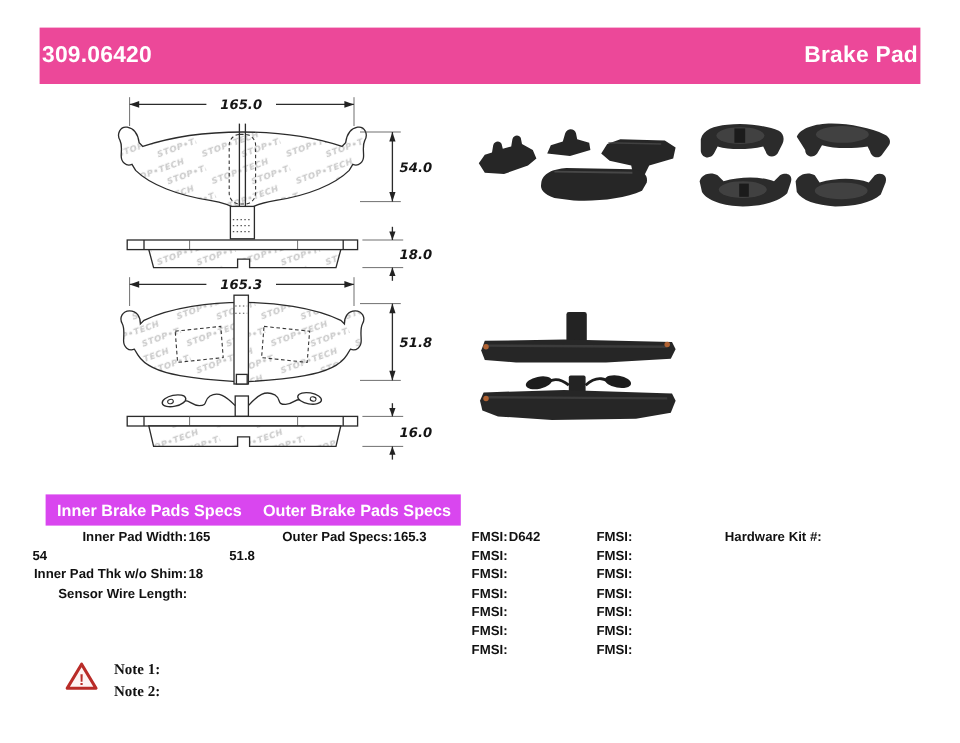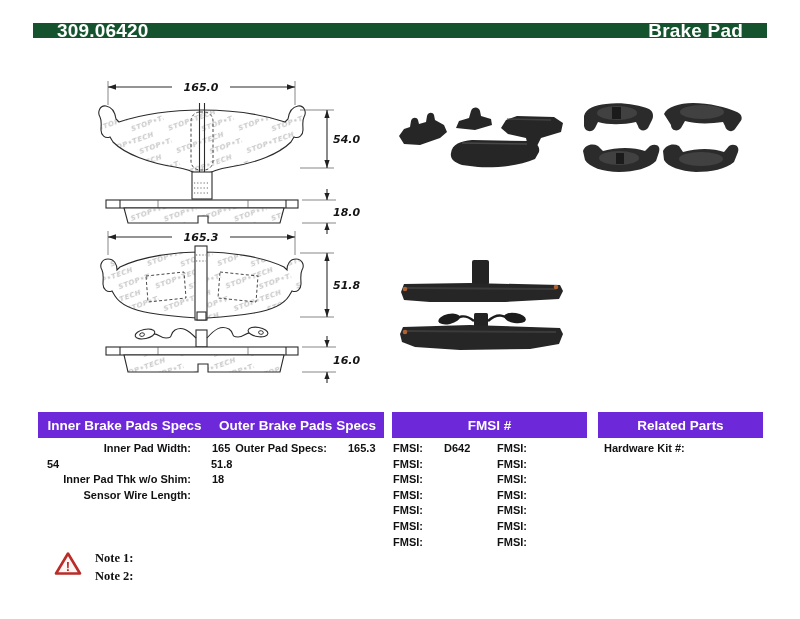--- a/index.html
+++ b/index.html
@@ -1,47 +1,47 @@
 <!DOCTYPE html>
 <html><head>
 <meta charset="utf-8">
 <style>
   html,body{margin:0;padding:0;background:#fff;}
   .page{position:relative;width:800px;height:619px;background:#ffffff;overflow:hidden;
         font-family:"Liberation Sans",sans-serif;color:#111;}
   
-  .header-bar{position:absolute;left:33px;top:23px;width:734px;height:15px;background:#14532d;
+  .header-bar{position:absolute;left:33px;top:23px;width:734px;height:47px;background:#ec4899;
               display:flex;align-items:center;justify-content:space-between;box-sizing:border-box;
-              padding:0 24px;}
+              padding:0 2px;}
   .header-bar span{color:#fff;font-weight:bold;font-size:19px;letter-spacing:.2px;}
   
   .art{position:absolute;left:0;top:55px;}
   .ln{stroke:#2b2b2b;stroke-width:1.1;fill:none;}
   .thin{stroke:#555;stroke-width:.7;fill:none;}
   .dash{stroke:#333;stroke-width:.9;fill:none;stroke-dasharray:3,2.2;}
   .dot{stroke:#555;stroke-width:.9;fill:none;stroke-dasharray:1.2,2;}
   .arr{fill:#222;stroke:none;}
   .dimtxt{font-family:"DejaVu Sans",sans-serif;font-style:italic;font-weight:bold;
           font-size:11px;fill:#151515;}
   .wmtext{font-family:"DejaVu Sans",sans-serif;font-style:italic;font-weight:bold;
           font-size:7px;fill:#c9c9c9;letter-spacing:.5px;}
   .photo{fill:#262626;stroke:none;}
   .photo2{fill:#2b2b2b;stroke:none;}
   .hl{fill:#5d5d5d;opacity:.45;stroke:none;}
   
-  .thead{position:absolute;top:412px;height:26px;background:#6d28d9;display:flex;align-items:center;}
+  .thead{position:absolute;top:412px;height:26px;background:#d946ef;display:flex;align-items:center;}
   .thead span{color:#fff;font-weight:bold;font-size:13.5px;text-align:center;width:100%;}
   .thead .th-half{width:50%;}
   .speccol{position:absolute;top:441px;font-size:11px;font-weight:bold;line-height:15.6px;}
   .srow{display:flex;white-space:nowrap;}
   .lbl{display:inline-block;text-align:right;}
-  .w130{width:130px;margin-left:35px;}
+  .w130{width:130px;}
   .w137{width:137px;}
   .lblL{display:inline-block;text-align:right;}
-  .val{margin-left:21px;}
+  .val{margin-left:1px;}
   
   .notes{position:absolute;left:95px;top:549px;font-size:12.5px;font-weight:bold;line-height:18px;font-family:Liberation Serif, serif;}
   .warn{position:absolute;left:54px;top:551px;}
 </style>
 </head>
 <body>
 
 <div class="page">
 
   <div class="header-bar">
@@ -203,26 +203,20 @@
       <path class="photo" d="M 400,279 L 403,272 L 470,270 L 560,273 L 563,279 L 559,289 L 530,294 L 460,295 L 415,292 L 402,287 Z"></path>
       <path d="M 406,276 L 556,277" stroke="#4d4d4d" stroke-width="2" fill="none" opacity=".55"></path>
       <circle cx="405" cy="277" r="2.3" fill="#b06232"></circle>
     </g>
   </svg>
 
   <div class="thead" style="left:38px;width:346px">
     <span class="th-half">Inner Brake Pads Specs</span>
     <span class="th-half">Outer Brake Pads Specs</span>
   </div>
-  <div class="thead" style="left:392px;width:195px">
-    <span>FMSI #</span>
-  </div>
-  <div class="thead" style="left:598px;width:165px">
-    <span>Related Parts</span>
-  </div>
 
   <div class="speccol" style="left:26px">
     <div class="srow">
       <span class="lbl w130">Inner Pad Width:</span>
       <span class="val">165</span>
     </div>
     <div class="srow">
       <span class="val">54</span>
     </div>
     <div class="srow">

